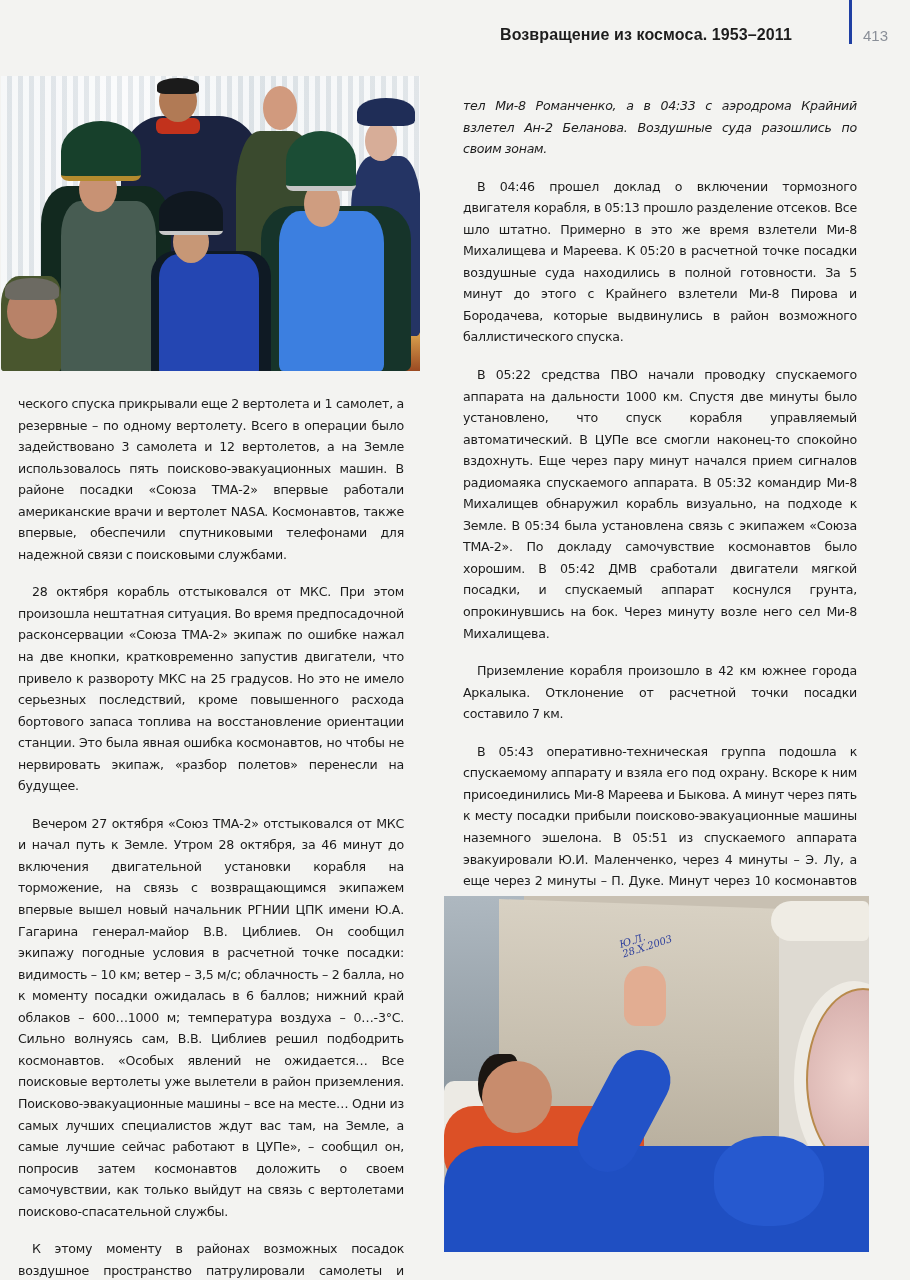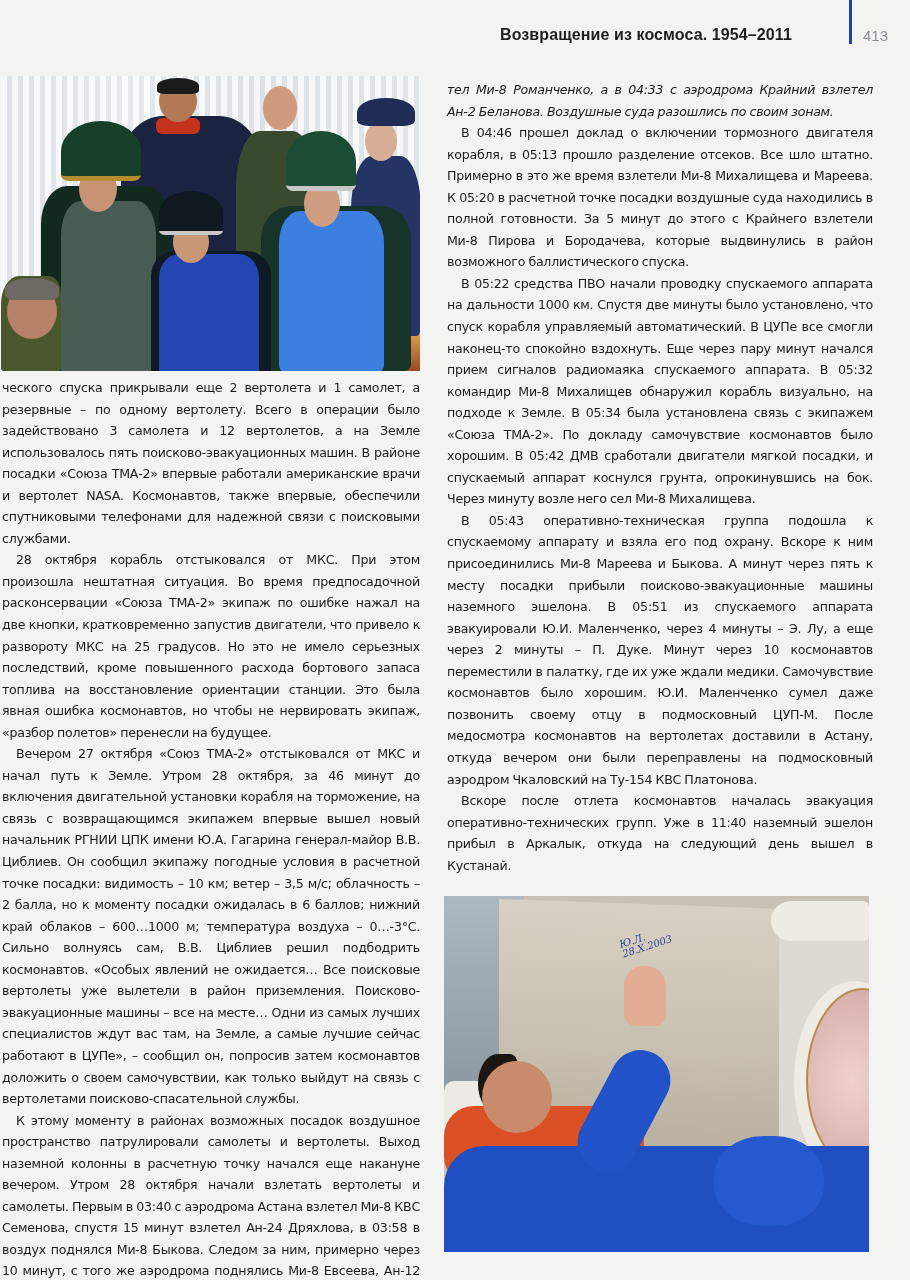--- a/index.html
+++ b/index.html
@@ -27,21 +27,21 @@
   }
   .col {
     position: absolute;
     font-size: 12.6px; line-height: 21.55px;
     text-align: justify;
     letter-spacing: -0.25px;
     word-spacing: -0.5px;
   }
   .col-left  { left: 2px;   top: 377px; width: 418px; }
   .col-right { left: 447px; top: 79px;  width: 426px; }
-  .col p { margin: 0; text-indent: 0; hyphens: manual; }
+  .col p { margin: 16px; text-indent: 0; hyphens: manual; }
   .col p.indent { text-indent: 14px; }
   .col p.cont { text-indent: 0; }
   .col .italic { font-style: italic; }
 
   
   .photo1 {
     position: absolute; left: 1px; top: 76px; width: 419px; height: 295px;
     overflow: hidden;
     background: linear-gradient(90deg,#e9edf0 0%,#f4f6f8 30%,#e6ebee 60%,#eef1f3 100%);
   }
@@ -97,21 +97,21 @@
   .photo2 .face { position:absolute; left:38px; top:165px; width:70px; height:72px; background:#c88c6d; border-radius:50%; }
   .photo2 .hair { position:absolute; left:34px; top:158px; width:40px; height:60px; background:#1b1612; border-radius:50% 20% 20% 50%; }
   .photo2 .knee { position:absolute; left:270px; top:240px; width:110px; height:90px; background:#2659cf; border-radius:45%; }
   .photo2 .signature { position:absolute; left:176px; top:36px;
     font-family: "DejaVu Serif", serif; font-style: italic; font-size: 10px; line-height: 10px;
     color: #2b3d9c; transform: rotate(-18deg); }
 </style>
 </head>
 <body>
 
-<div class="header-title">Возвращение из космоса. 1954–2011</div>
+<div class="header-title">Возвращение из космоса. 1953–2011</div>
 <div class="header-rule"></div>
 <div class="page-number">413</div>
 
 <div class="photo1">
   <div class="curtain"></div>
   <div class="sofa"></div>
   <div class="p1 m-navy"></div>
   <div class="p1 m-navy-collar"></div>
   <div class="p1 m-navy-head"></div>
   <div class="p1 m-navy-hair"></div>
@@ -141,20 +141,21 @@
   <p class="cont">ческого спуска прикрывали еще 2 вертолета и 1 самолет, а резервные – по одному вертолету. Всего в операции было задействовано 3 самолета и 12 вертолетов, а на Земле использовалось пять поисково-эвакуационных машин. В районе посадки «Союза ТМА-2» впервые работали американские врачи и вертолет NASA. Космонавтов, также впервые, обеспечили спутниковыми телефонами для надежной связи с поисковыми службами.</p>
   <p class="indent">28 октября корабль отстыковался от МКС. При этом произошла нештатная ситуация. Во время предпосадочной расконсервации «Союза ТМА-2» экипаж по ошибке нажал на две кнопки, кратковременно запустив двигатели, что привело к развороту МКС на 25 градусов. Но это не имело серьезных последствий, кроме повышенного расхода бортового запаса топлива на восстановление ориентации станции. Это была явная ошибка космонавтов, но чтобы не нервировать экипаж, «разбор полетов» перенесли на будущее.</p>
   <p class="indent">Вечером 27 октября «Союз ТМА-2» отстыковался от МКС и начал путь к Земле. Утром 28 октября, за 46 минут до включения двигательной установки корабля на торможение, на связь с возвращающимся экипажем впервые вышел новый начальник РГНИИ ЦПК имени Ю.А. Гагарина генерал-майор В.В. Циблиев. Он сообщил экипажу погодные условия в расчетной точке посадки: видимость – 10 км; ветер – 3,5 м/с; облачность – 2 балла, но к моменту посадки ожидалась в 6 баллов; нижний край облаков – 600…1000 м; температура воздуха – 0…-3°С. Сильно волнуясь сам, В.В. Циблиев решил подбодрить космонавтов. «Особых явлений не ожидается… Все поисковые вертолеты уже вылетели в район приземления. Поисково-эвакуационные машины – все на месте… Одни из самых лучших специалистов ждут вас там, на Земле, а самые лучшие сейчас работают в ЦУПе», – сообщил он, попросив затем космонавтов доложить о своем самочувствии, как только выйдут на связь с вертолетами поисково-спасательной службы.</p>
   <p class="indent">К этому моменту в районах возможных посадок воздушное пространство патрулировали самолеты и вертолеты. Выход наземной колонны в расчетную точку начался еще накануне вечером. Утром 28 октября начали взлетать вертолеты и самолеты. Первым в 03:40 с аэродрома Астана взлетел Ми-8 КВС Семенова, спустя 15 минут взлетел Ан-24 Дряхлова, в 03:58 в воздух поднялся Ми-8 Быкова. Следом за ним, примерно через 10 минут, с того же аэродрома поднялись Ми-8 Евсеева, Ан-12 Романченко. В 04:12 из Караганды выле-</p>
 </div>
 
 <div class="col col-right">
   <p class="cont italic">тел Ми-8 Романченко, а в 04:33 с аэродрома Крайний взлетел Ан-2 Беланова. Воздушные суда разошлись по своим зонам.</p>
   <p class="indent">В 04:46 прошел доклад о включении тормозного двигателя корабля, в 05:13 прошло разделение отсеков. Все шло штатно. Примерно в это же время взлетели Ми-8 Михалищева и Мареева. К 05:20 в расчетной точке посадки воздушные суда находились в полной готовности. За 5 минут до этого с Крайнего взлетели Ми-8 Пирова и Бородачева, которые выдвинулись в район возможного баллистического спуска.</p>
   <p class="indent">В 05:22 средства ПВО начали проводку спускаемого аппарата на дальности 1000 км. Спустя две минуты было установлено, что спуск корабля управляемый автоматический. В ЦУПе все смогли наконец-то спокойно вздохнуть. Еще через пару минут начался прием сигналов радиомаяка спускаемого аппарата. В 05:32 командир Ми-8 Михалищев обнаружил корабль визуально, на подходе к Земле. В 05:34 была установлена связь с экипажем «Союза ТМА-2». По докладу самочувствие космонавтов было хорошим. В 05:42 ДМВ сработали двигатели мягкой посадки, и спускаемый аппарат коснулся грунта, опрокинувшись на бок. Через минуту возле него сел Ми-8 Михалищева.</p>
+  <p class="indent">Приземление корабля произошло в 42 км южнее города Аркалыка. Отклонение от расчетной точки посадки составило 7 км.</p>
   <p class="indent">В 05:43 оперативно-техническая группа подошла к спускаемому аппарату и взяла его под охрану. Вскоре к ним присоединились Ми-8 Мареева и Быкова. А минут через пять к месту посадки прибыли поисково-эвакуационные машины наземного эшелона. В 05:51 из спускаемого аппарата эвакуировали Ю.И. Маленченко, через 4 минуты – Э. Лу, а еще через 2 минуты – П. Дуке. Минут через 10 космонавтов переместили в палатку, где их уже ждали медики. Самочувствие космонавтов было хорошим. Ю.И. Маленченко сумел даже позвонить своему отцу в подмосковный ЦУП-М. После медосмотра космонавтов на вертолетах доставили в Астану, откуда вечером они были переправлены на подмосковный аэродром Чкаловский на Ту-154 КВС Платонова.</p>
   <p class="indent">Вскоре после отлета космонавтов началась эвакуация оперативно-технических групп. Уже в 11:40 наземный эшелон прибыл в Аркалык, откуда на следующий день вышел в Кустанай.</p>
 </div>
 
 <div class="photo2">
   <div class="wall-left"></div>
   <div class="panel"></div>
   <div class="right-wall"></div>
   <div class="porthole-ring"></div>
   <div class="porthole-glass"></div>

